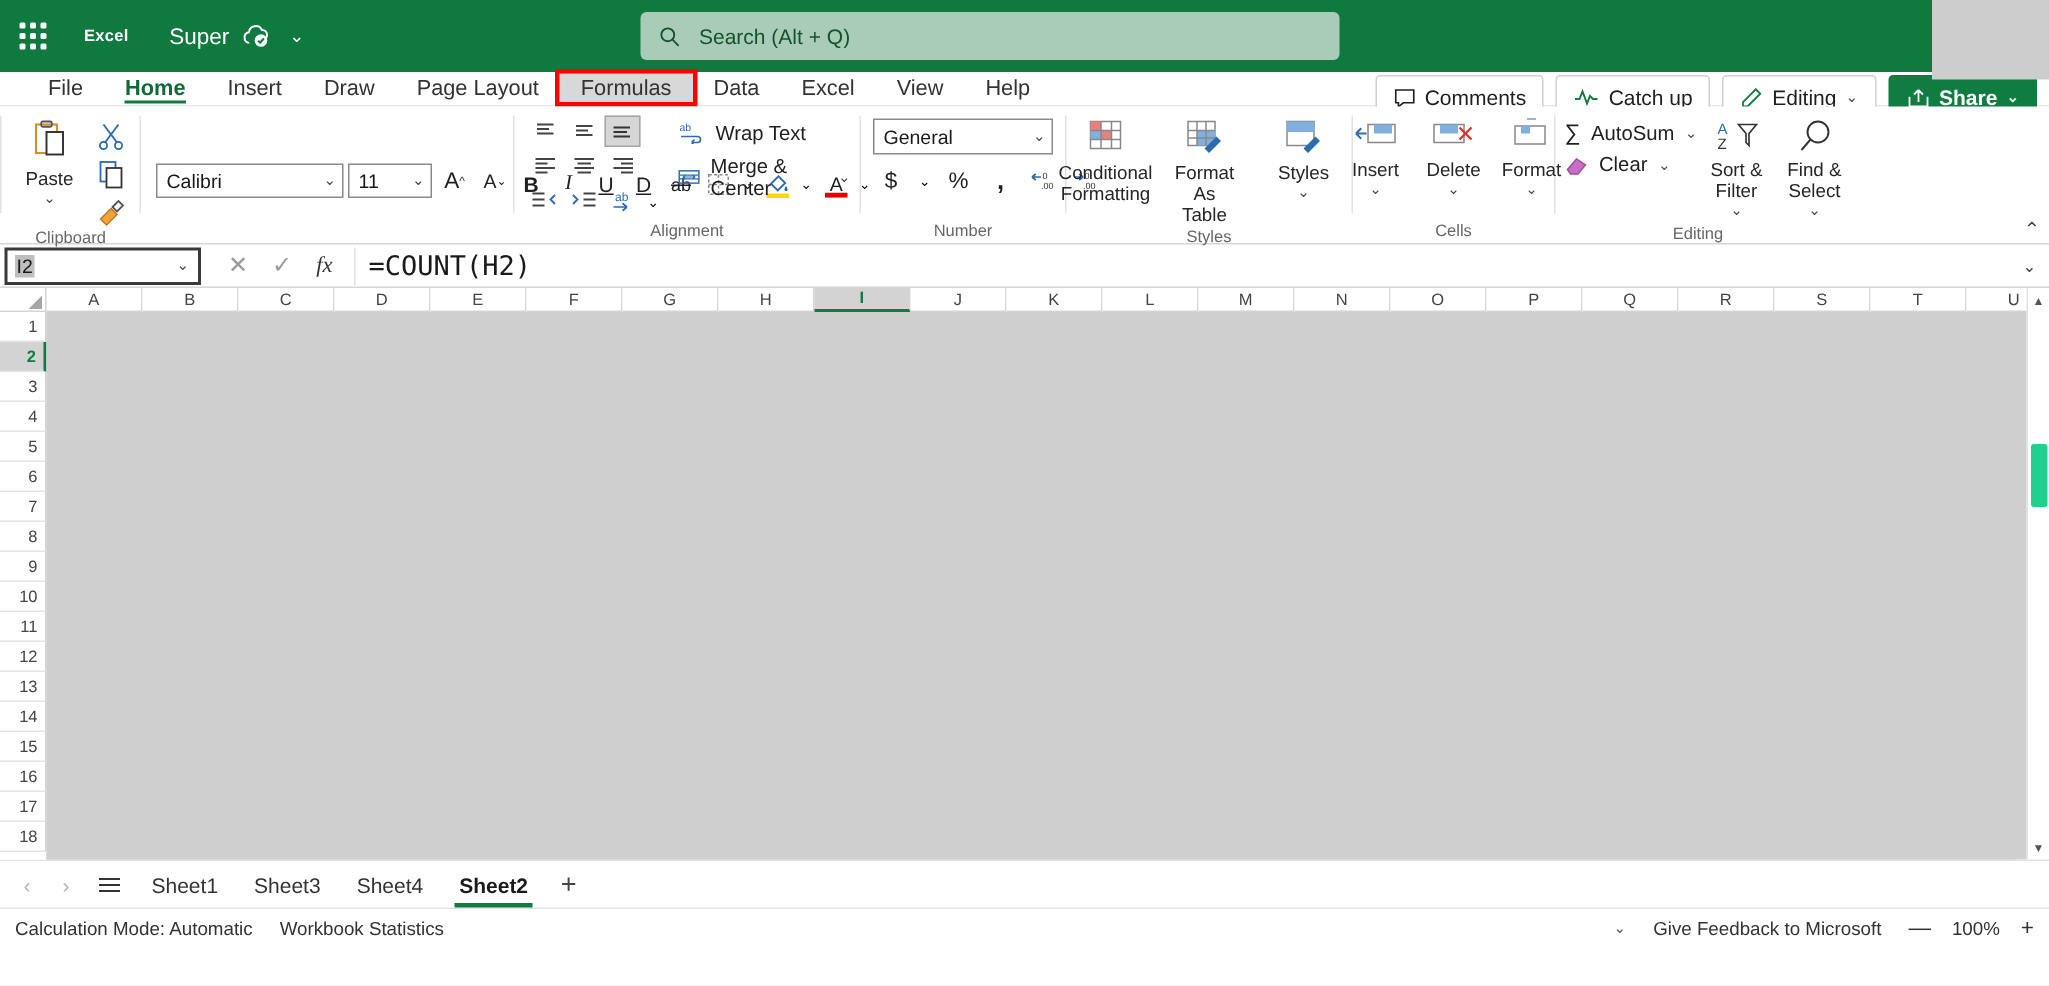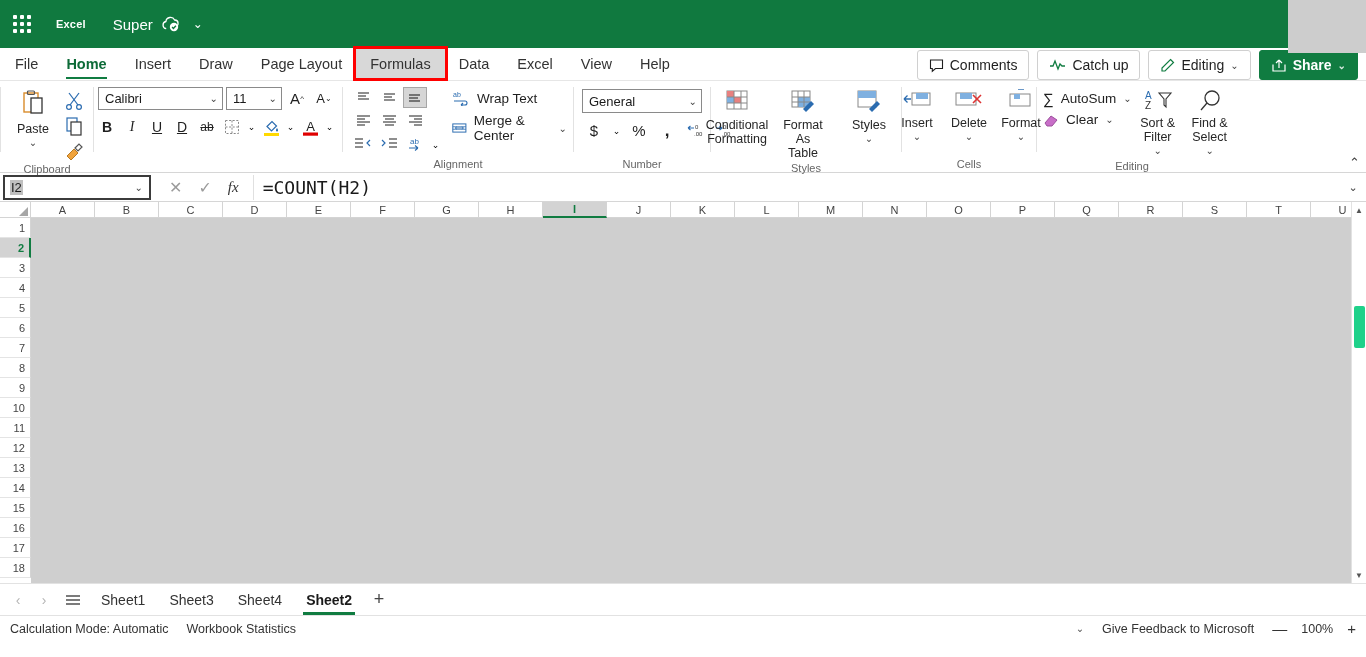--- a/index.html
+++ b/index.html
@@ -38,22 +38,22 @@
   .acct { position: absolute; right: 28px; top: 10px; color: #fff; font-size: 15px; }
 
   
   .tr-overlay {
     position: absolute; right: 0; top: 0; width: 78px; height: 53px;
     background: #cdcdcd; z-index: 40;
   }
 
   
   .tabrow {
-    height: 33px; background: #fff; display: flex; align-items: stretch;
-    padding-left: 1px; position: relative; border-bottom: 1px solid #e6e6e6;
+    height: 23px; background: #fff; display: flex; align-items: stretch;
+    padding-left: 18px; position: relative; border-bottom: 1px solid #e6e6e6;
   }
   .tab {
     padding: 0 14px; display: flex; align-items: center; font-size: 14.5px;
     color: #333; cursor: pointer; position: relative;
   }
   .tab.active { color: #0d6b38; font-weight: bold; }
   .tab.active::after {
     content: ""; position: absolute; left: 14px; right: 14px; bottom: 1px;
     height: 2.5px; background: #107c41;
   }
@@ -127,21 +127,21 @@
   .numcol { display: flex; flex-direction: column; gap: 6px; padding-top: 2px; }
   .numrow { display: flex; align-items: center; gap: 4px; }
 
   .collapse-chev {
     position: absolute; right: 6px; bottom: 2px; font-size: 13px; color: #444; cursor: pointer;
   }
 
   
   .fbar { height: 29px; background: #fff; display: flex; align-items: center; border-bottom: 1px solid #d6d6d6; }
   .namebox {
-    width: 148px; height: 25px; margin-left: 3px; border: 2px solid #3b3b3b; background: #fff;
+    width: 131px; height: 25px; margin-left: 3px; border: 2px solid #3b3b3b; background: #fff;
     display: flex; align-items: center; padding: 0 2px 0 5px; font-size: 13px; position: relative;
   }
   .namebox .nv { background: #bfbfbf; color: #1a1a1a; padding: 0 1px; }
   .namebox .nc { position: absolute; right: 6px; font-size: 10px; color: #444; }
   .fb-icons { display: flex; align-items: center; gap: 16px; padding: 0 14px 0 18px; }
   .fb-icons span { color: #9b9b9b; font-size: 16px; cursor: pointer; }
   .fb-icons .fx { color: #333; font-style: italic; font-size: 15px; font-family: "Liberation Serif", serif; }
   .fb-input {
     flex: 1; height: 25px; border-left: 1px solid #e0e0e0; padding-left: 9px;
     display: flex; align-items: center; font-size: 18px; color: #1a1a1a;
@@ -240,20 +240,29 @@
   <div class="doc-name">Super</div>
   <div class="cloud-ico">
     <svg width="20" height="18" viewBox="0 0 20 18">
         <path d="M5.2 13.6a3.6 3.6 0 0 1-.3-7.1A4.6 4.6 0 0 1 13.6 5a3.3 3.3 0 0 1 .3 6.6" fill="none" stroke="#fff" stroke-width="1.3"></path>
         <circle cx="13" cy="12" r="4.2" fill="#fff"></circle>
         <path d="M11.1 12.1l1.3 1.4 2.5-2.8" fill="none" stroke="#10793F" stroke-width="1.4"></path>
       </svg>
   </div>
   <div class="title-chev">⌄</div>
 
+  <div class="searchbox">
+    <span class="mag">
+      <svg width="15" height="15" viewBox="0 0 15 15">
+          <circle cx="6.2" cy="6.2" r="4.3" fill="none" stroke="#14532d" stroke-width="1.25"></circle>
+          <line x1="9.4" y1="9.4" x2="13.4" y2="13.6" stroke="#14532d" stroke-width="1.25"></line>
+        </svg>
+    </span>
+    <input type="text" placeholder="Search (Alt + Q)" style="">
+  </div>
 
   <div class="acct">8</div>
 </div>
 
 <div class="tabrow">
   <div class="tab">File</div>
   <div class="tab active">Home</div>
   <div class="tab">Insert</div>
   <div class="tab">Draw</div>
   <div class="tab">Page Layout</div>
@@ -333,21 +342,21 @@
               <path d="M11 7l4-4 3 3-4 4z" fill="none" stroke="#555" stroke-width="1.2"></path>
             </svg>
         </div>
       </div>
     </div>
     <div class="grp-label">Clipboard</div>
   </div>
   <div class="grp-sep"></div>
 
   <div class="grp" style="width:248px;">
-    <div class="grp-body" style="flex-direction:column;align-items:flex-end;padding-left:10px;">
+    <div class="grp-body" style="flex-direction:row;align-items:center;padding-left:10px;">
       <div class="fontrow1">
         <div class="combo" style="width:125px;">
           <span class="cv">Calibri</span>
           <span class="cc">⌄</span>
         </div>
         <div class="combo" style="width:56px;">
           <span class="cv">11</span>
           <span class="cc">⌄</span>
         </div>
         <div class="fbtn">

